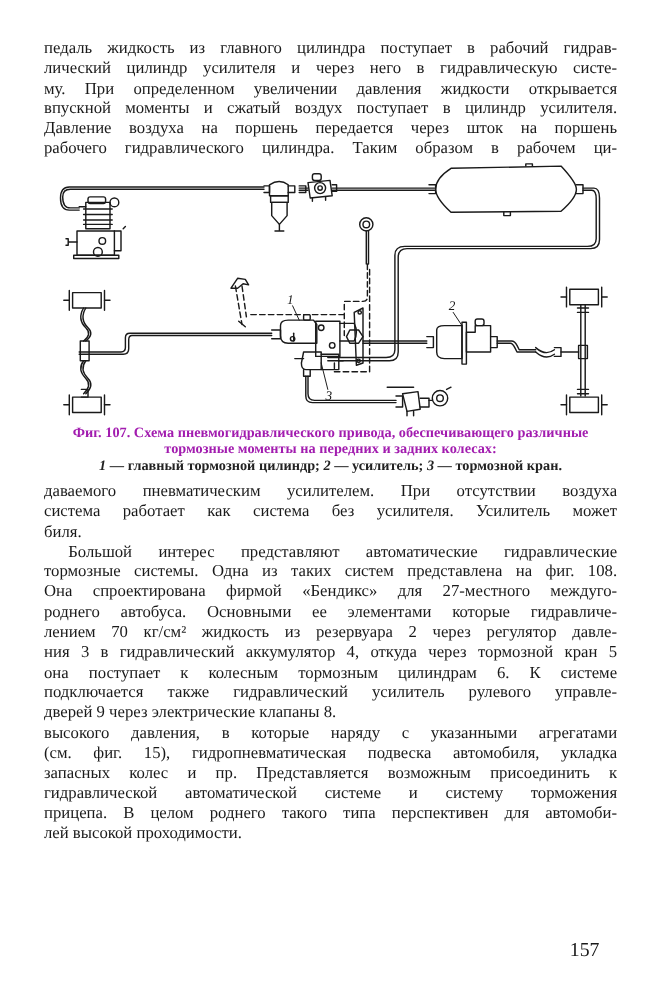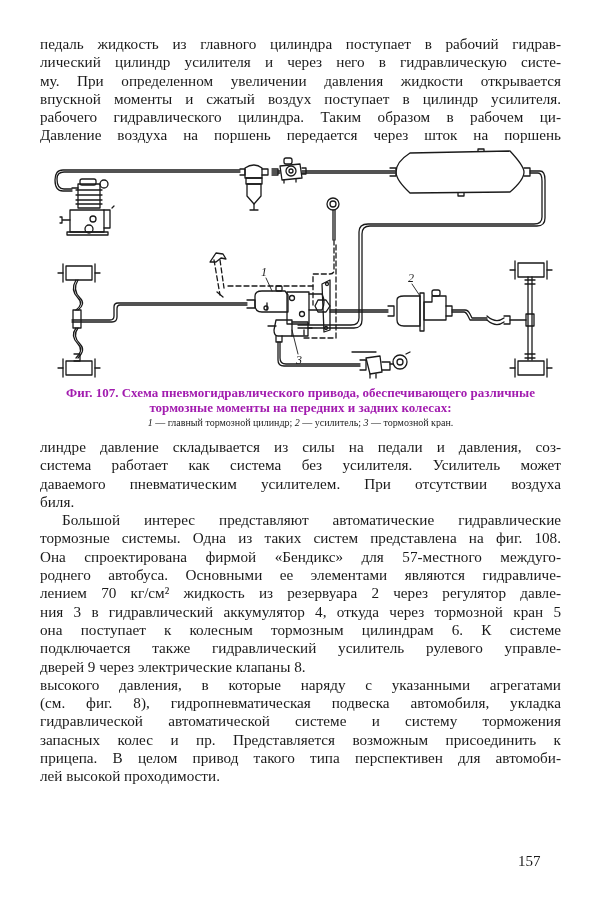--- a/index.html
+++ b/index.html
@@ -12,41 +12,41 @@
   }
   .line { display: block; text-align: justify; text-align-last: justify; white-space: nowrap; overflow: hidden; }
   .line.last { text-align-last: left; }
   #top-text { top: 35px; }
   #figure { position: absolute; left: 40px; top: 140px; width: 520px; height: 240px; }
   #caption {
     position: absolute; left: 40px; width: 521px; top: 385px;
     font-family: "Liberation Serif", "DejaVu Serif", serif; text-align: center;
   }
   #caption .cap-title { font-size: 13px; line-height: 15px; font-weight: bold; color: #a21caf; font-family: Liberation Serif, serif; }
-  #caption .cap-legend { font-size: 10px; line-height: 15px; font-weight: normal; color: #222; }
+  #caption .cap-legend { font-size: 13px; line-height: 15px; font-weight: bold; color: #222; }
   #caption .cap-legend i { font-style: italic; }
   #body-text { top: 438px; }
   #page-number {
     position: absolute; left: 518px; top: 853px;
-    font-family: "Liberation Serif", "DejaVu Serif", serif; font-size: 15px;
+    font-family: "Liberation Serif", "DejaVu Serif", serif; font-size: 18px;
   }
   i.num { font-style: italic; }
 </style>
 </head>
 <body>
 
 <div class="page">
 
   <div class="text-block" id="top-text">
     <span class="line">педаль жидкость из главного цилиндра поступает в рабочий гидрав-</span>
     <span class="line">лический цилиндр усилителя и через него в гидравлическую систе-</span>
     <span class="line">му. При определенном увеличении давления жидкости открывается</span>
     <span class="line">впускной моменты и сжатый воздух поступает в цилиндр усилителя.</span>
+    <span class="line">Давление воздуха на поршень передается через шток на поршень</span>
     <span class="line">рабочего гидравлического цилиндра. Таким образом в рабочем ци-</span>
-    <span class="line">Давление воздуха на поршень передается через шток на поршень</span>
   </div>
 
   <svg id="figure" viewBox="0 0 520 240" xmlns="http://www.w3.org/2000/svg">
     <g fill="none" stroke="#1a1a1a" stroke-width="1.3" stroke-linecap="round" stroke-linejoin="round">
 
       <g>
         <path d="M32,49 L24,49 Q17,49 17,39 Q17,32 24,32 L200,32"></path>
         <path d="M32,51 L23,51 Q15,51 15,40 Q15,30 23,30 L200,30"></path>
         <path d="M232,31 L240,31 M262,31 L355,31"></path>
         <path d="M232,33 L240,33 M262,33 L355,33"></path>
@@ -219,40 +219,39 @@
   <div id="caption">
     <div class="cap-title">Фиг. 107. Схема пневмогидравлического привода, обеспечивающего различные</div>
     <div class="cap-title">тормозные моменты на передних и задних колесах:</div>
     <div class="cap-legend">
       <i class="num">1</i><span> — главный тормозной цилиндр; </span><i class="num">2</i><span> — усилитель; </span><i class="num">3</i><span> — тормозной кран.</span>
     </div>
   </div>
 
   <div class="text-block" id="body-text">
     <div>
-      <span class="line">линдре давление складывается из силы на педали и давления, соз-</span>
+      <span class="line">даваемого пневматическим усилителем. При отсутствии воздуха</span>
       <span class="line">система работает как система без усилителя. Усилитель может</span>
-      <span class="line">даваемого пневматическим усилителем. При отсутствии воздуха</span>
       <span class="line last">биля.</span>
     </div>
     <div>
       <span class="line" style="padding-left:22px;">Большой интерес представляют автоматические гидравлические</span>
       <span class="line">тормозные системы. Одна из таких систем представлена на фиг. 108.</span>
-      <span class="line">Она спроектирована фирмой «Бендикс» для 57-местного междуго-</span>
-      <span class="line">роднего автобуса. Основными ее элементами являются гидравличе-</span>
+      <span class="line">Она спроектирована фирмой «Бендикс» для 27-местного междуго-</span>
+      <span class="line">роднего автобуса. Основными ее элементами которые гидравличе-</span>
       <span class="line">лением 70 кг/см² жидкость из резервуара 2 через регулятор давле-</span>
       <span class="line">ния 3 в гидравлический аккумулятор 4, откуда через тормозной кран 5</span>
       <span class="line">она поступает к колесным тормозным цилиндрам 6. К системе</span>
       <span class="line">подключается также гидравлический усилитель рулевого управле-</span>
       <span class="line last">дверей 9 через электрические клапаны 8.</span>
     </div>
     <div>
       <span class="line">высокого давления, в которые наряду с указанными агрегатами</span>
-      <span class="line">(см. фиг. 8), гидропневматическая подвеска автомобиля, укладка</span>
+      <span class="line">(см. фиг. 15), гидропневматическая подвеска автомобиля, укладка</span>
+      <span class="line">запасных колес и пр. Представляется возможным присоединить к</span>
       <span class="line">гидравлической автоматической системе и систему торможения</span>
-      <span class="line">запасных колес и пр. Представляется возможным присоединить к</span>
-      <span class="line">прицепа. В целом привод такого типа перспективен для автомоби-</span>
+      <span class="line">прицепа. В целом роднего такого типа перспективен для автомоби-</span>
       <span class="line last">лей высокой проходимости.</span>
     </div>
   </div>
 
   <div id="page-number">157</div>
 </div>
 
 </body></html>

